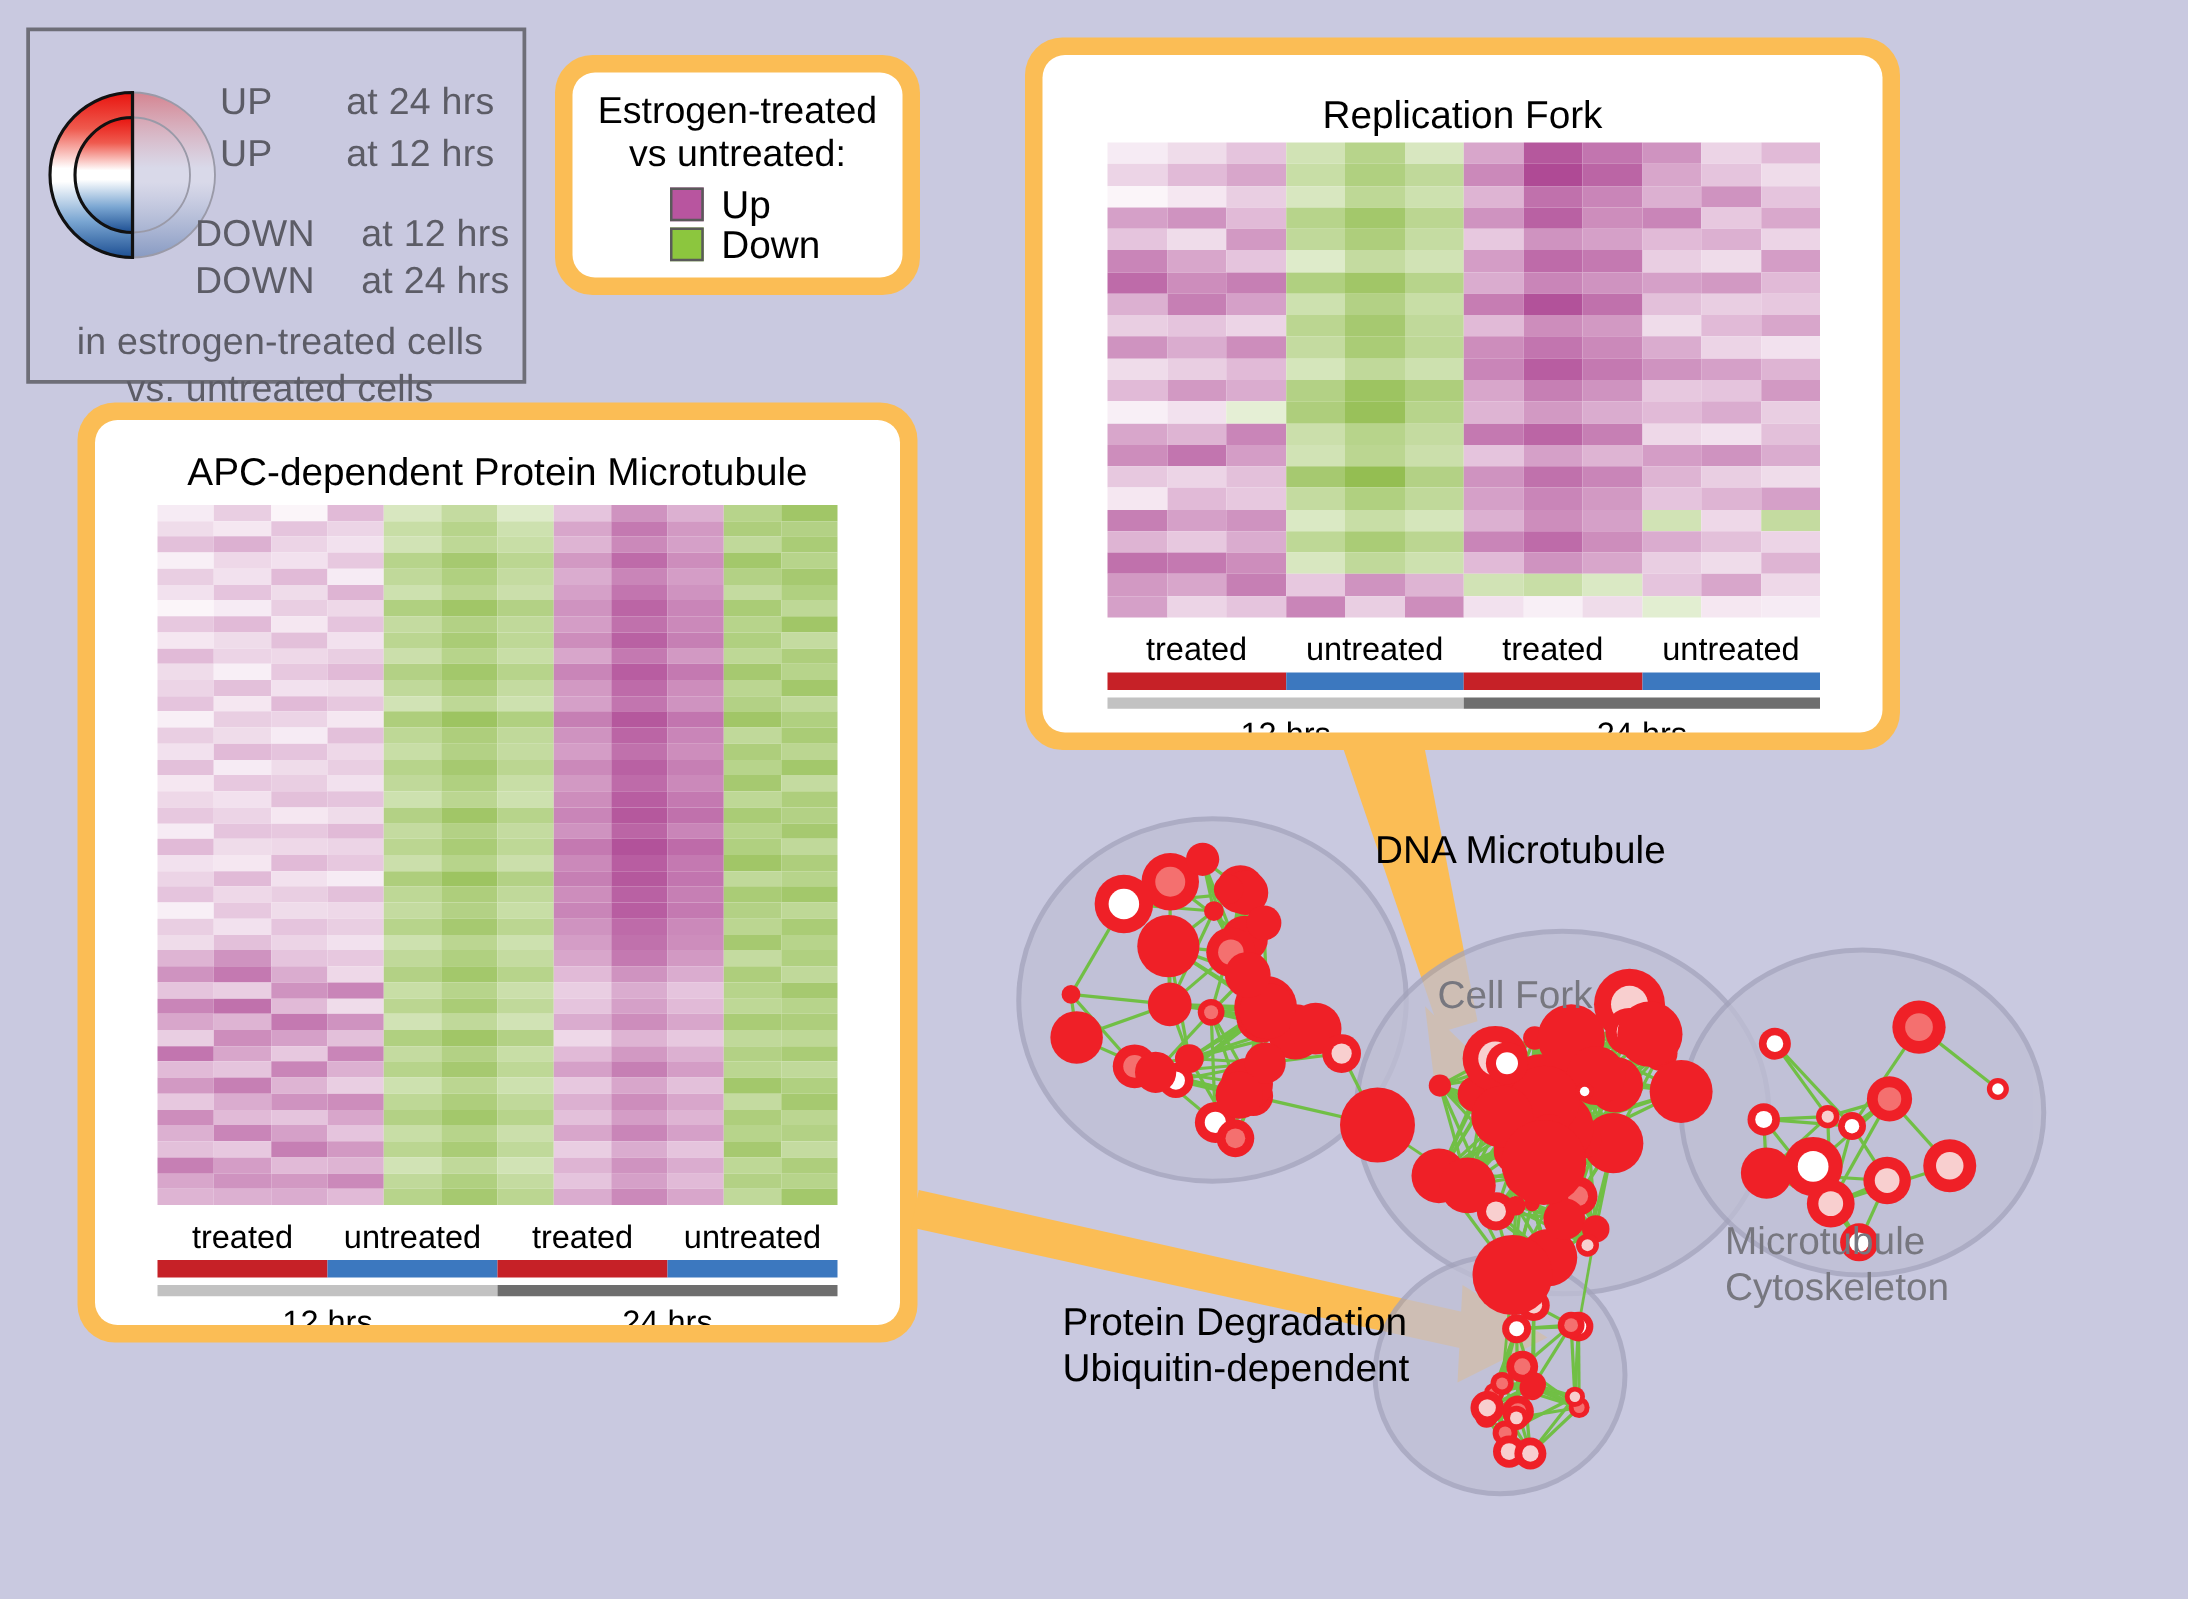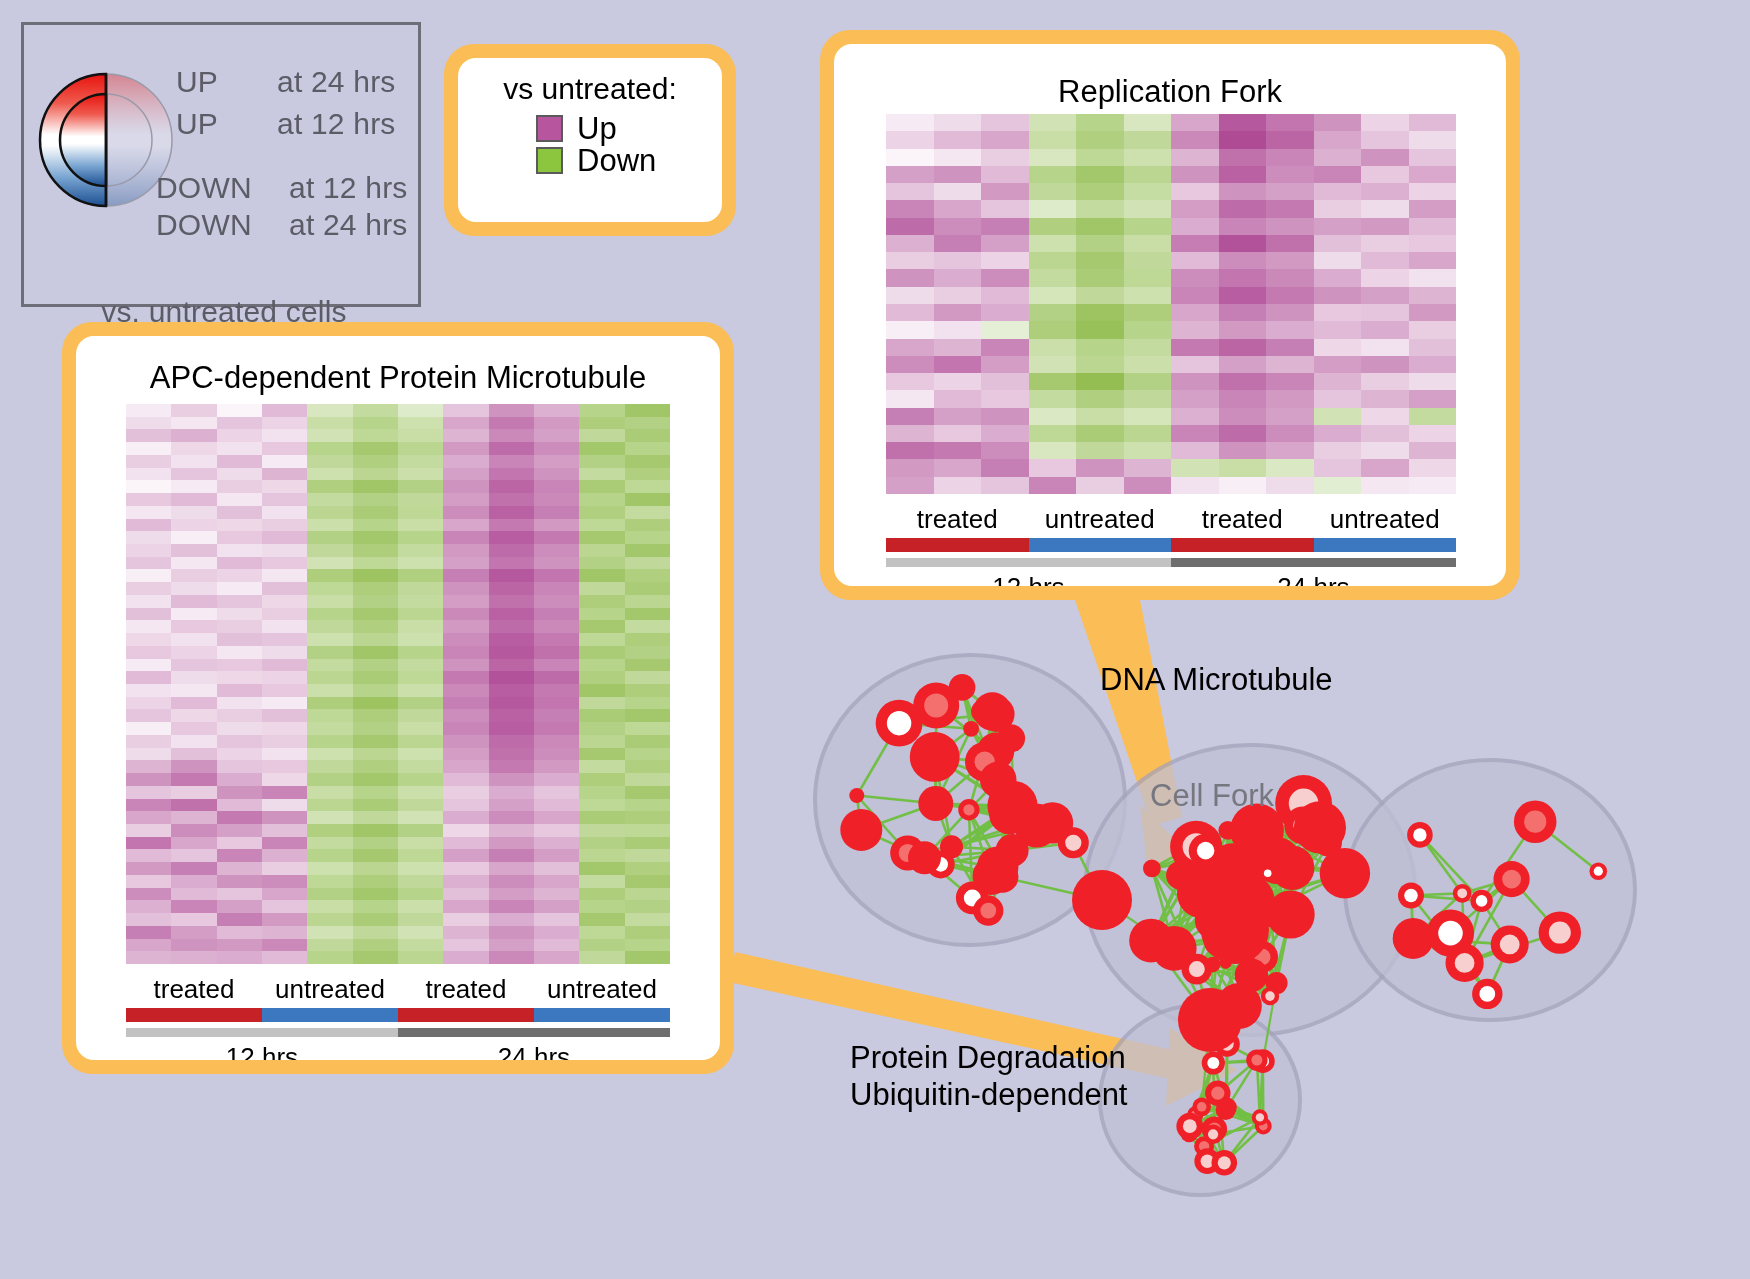--- a/index.html
+++ b/index.html
@@ -106,26 +106,28 @@
     <line x1="70" y1="41" x2="70" y2="173" stroke="#111" stroke-width="2.5"></line>
   </svg>
   <span class="ktxt k-up24">UP</span>
   <span class="ktxt k-at24a">at 24 hrs</span>
   <span class="ktxt k-up12">UP</span>
   <span class="ktxt k-at12a">at 12 hrs</span>
   <span class="ktxt k-dn12">DOWN</span>
   <span class="ktxt k-at12b">at 12 hrs</span>
   <span class="ktxt k-dn24">DOWN</span>
   <span class="ktxt k-at24b">at 24 hrs</span>
+  <span class="ktxt k-foot1">in estrogen-treated cells</span>
   <span class="ktxt k-foot2">vs. untreated cells</span>
 </div>
 
 <div class="panel" id="updown-panel">
   <div class="inner">
     <div class="ud-title">
+      <div>Estrogen-treated</div>
       <div>vs untreated:</div>
     </div>
     <div class="ud-rows">
       <div class="ud-row">
         <span class="ud-swatch" style="background:#b8559f"></span>
         <span class="ud-label">Up</span>
       </div>
       <div class="ud-row">
         <span class="ud-swatch" style="background:#8cc63e"></span>
         <span class="ud-label">Down</span>
@@ -1911,17 +1913,21 @@
         <g>
           <circle cx="455.0" cy="330.0" r="34.0" fill="#ef2027"></circle>
         </g>
         <g>
           <circle cx="430.0" cy="420.0" r="32.0" fill="#ef2027"></circle>
         </g>
       </g>
   </svg>
   <div class="net-label dark lbl-dna">DNA Microtubule</div>
   <div class="net-label gray lbl-cc">Cell Fork</div>
+  <div class="net-label gray lbl-mt">
+    <div>Microtubule</div>
+    <div>Cytoskeleton</div>
+  </div>
   <div class="net-label lbl-ub">
     <div>Protein Degradation</div>
     <div>Ubiquitin-dependent</div>
   </div>
 </div>
 
 </body></html>

